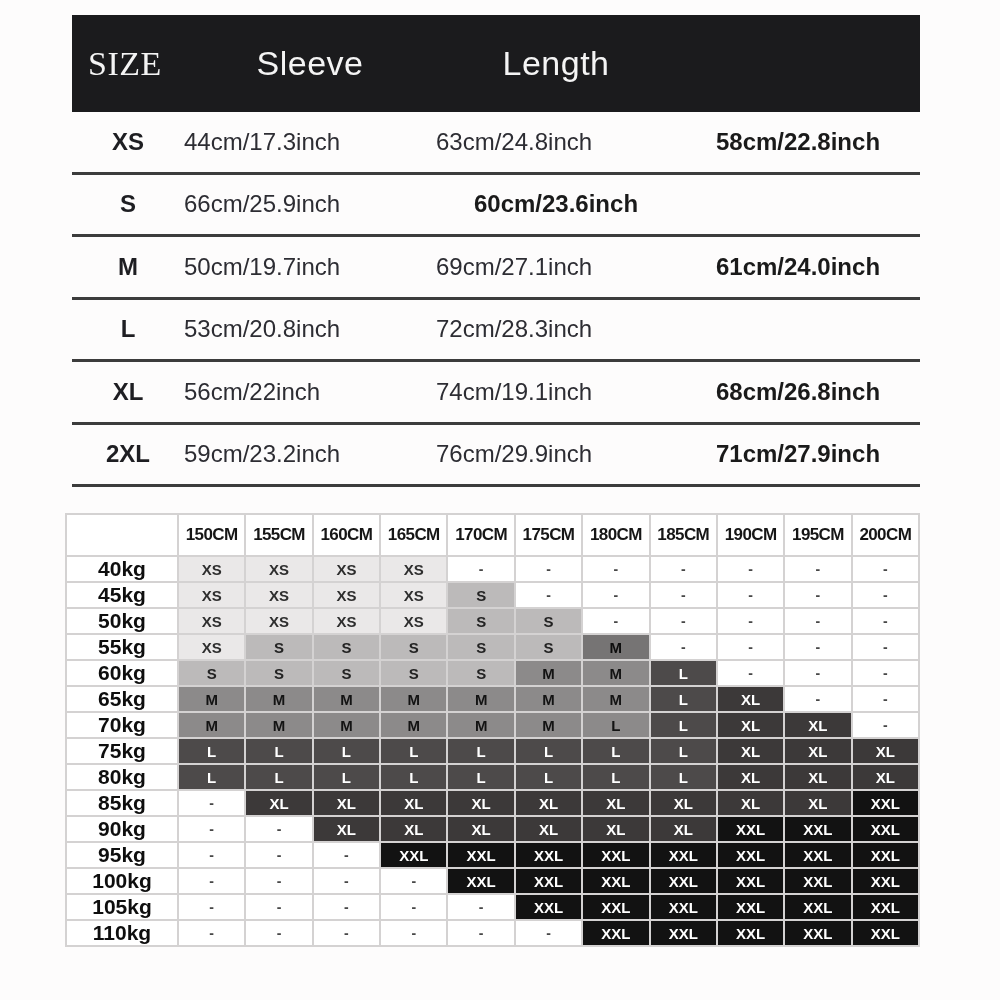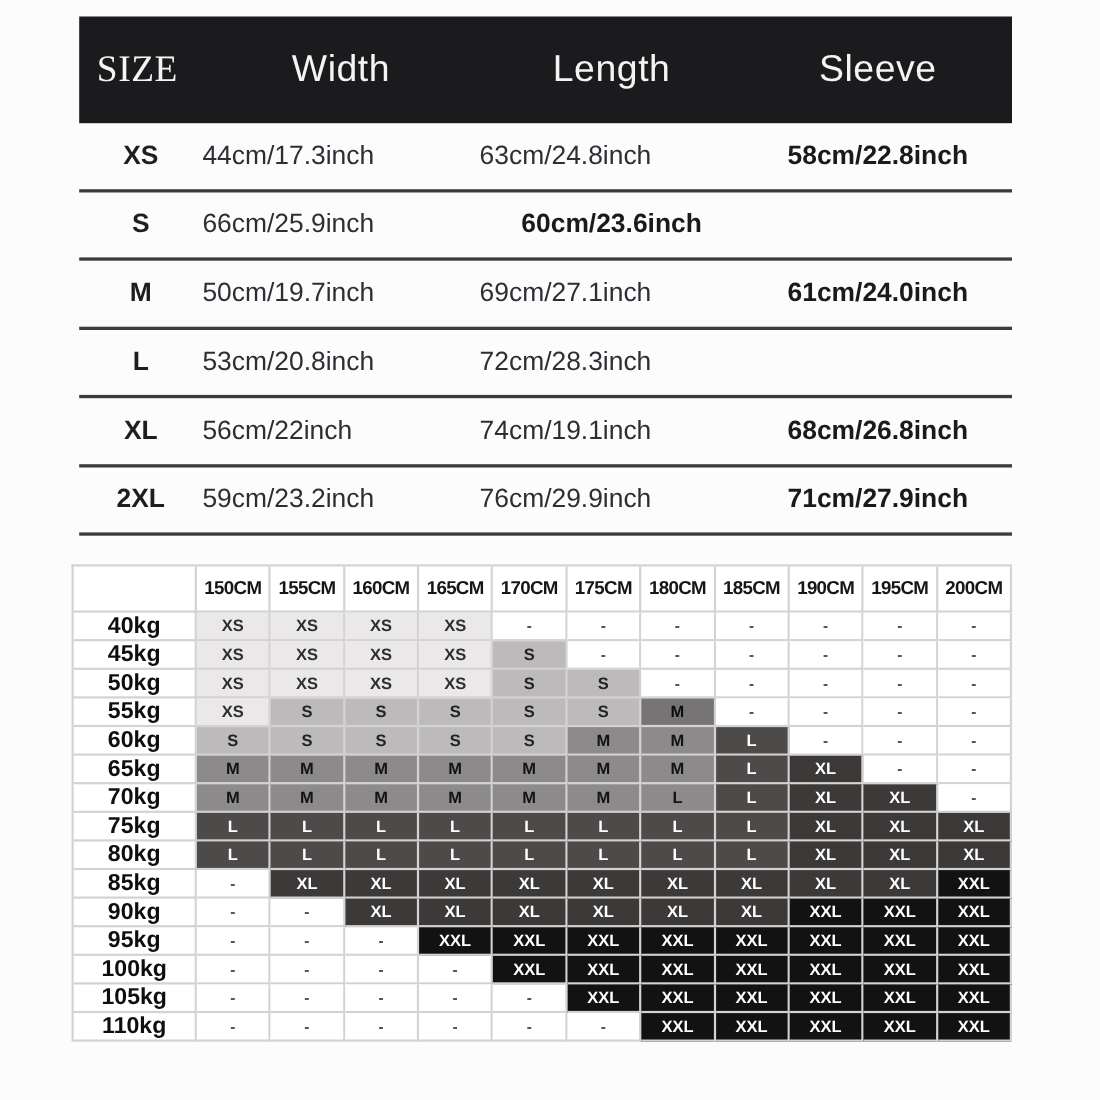--- a/index.html
+++ b/index.html
@@ -56,23 +56,22 @@
   .mdash{font-size:14px;font-weight:bold;}
 </style>
 </head>
 <body>
 
 <div class="page">
 
   <div class="top-table">
     <div class="hdr">
       <div class="h0">SIZE</div>
-      <div class="hc">Width</div>
+      <div class="hc">Sleeve</div>
       <div class="hc">Length</div>
-      <div class="hc">Sleeve</div>
     </div>
     <div id="size-rows">
         <div class="size-row">
           <div class="c0">XS</div>
           <div class="c1">44cm/17.3inch</div>
           <div class="c2">63cm/24.8inch</div>
           <div class="c3">58cm/22.8inch</div>
         </div>
         <div class="size-row">
           <div class="c0">S</div>

